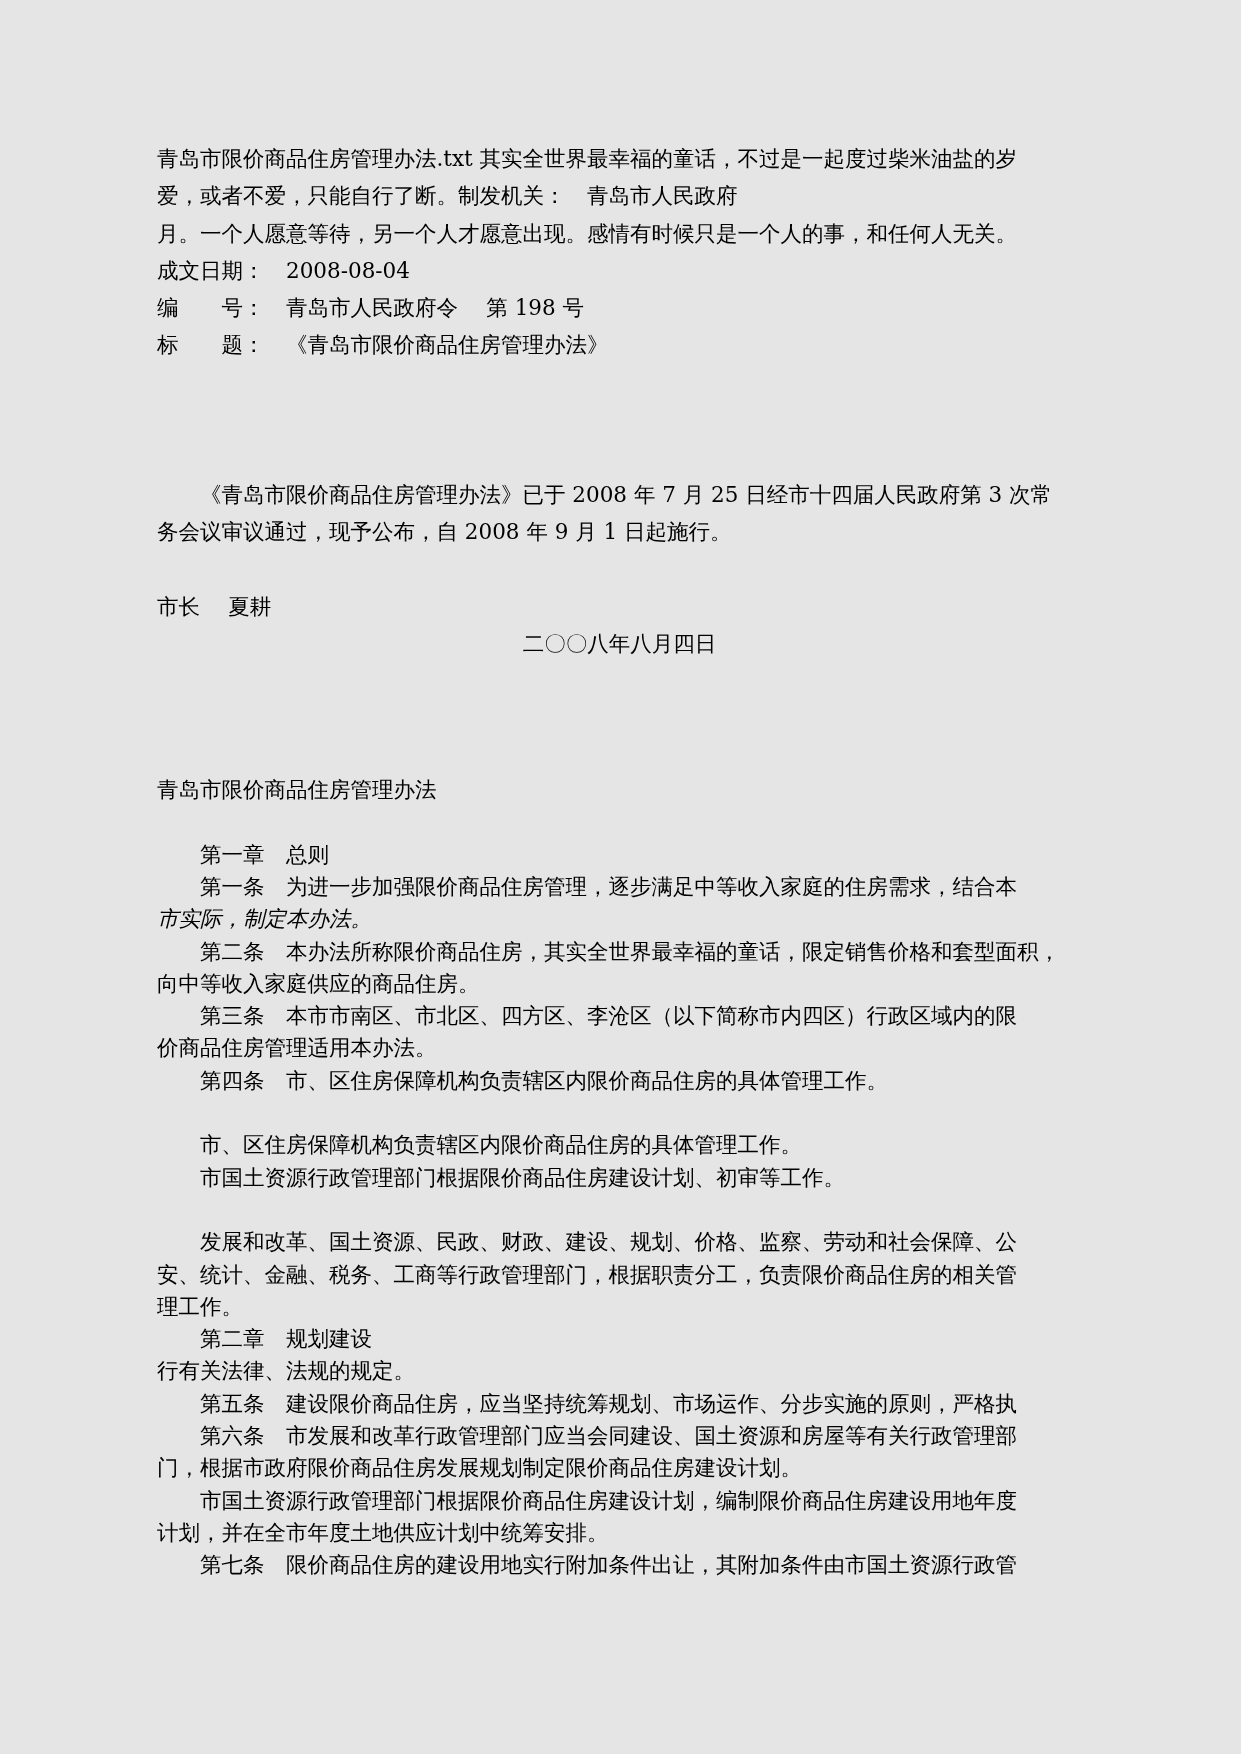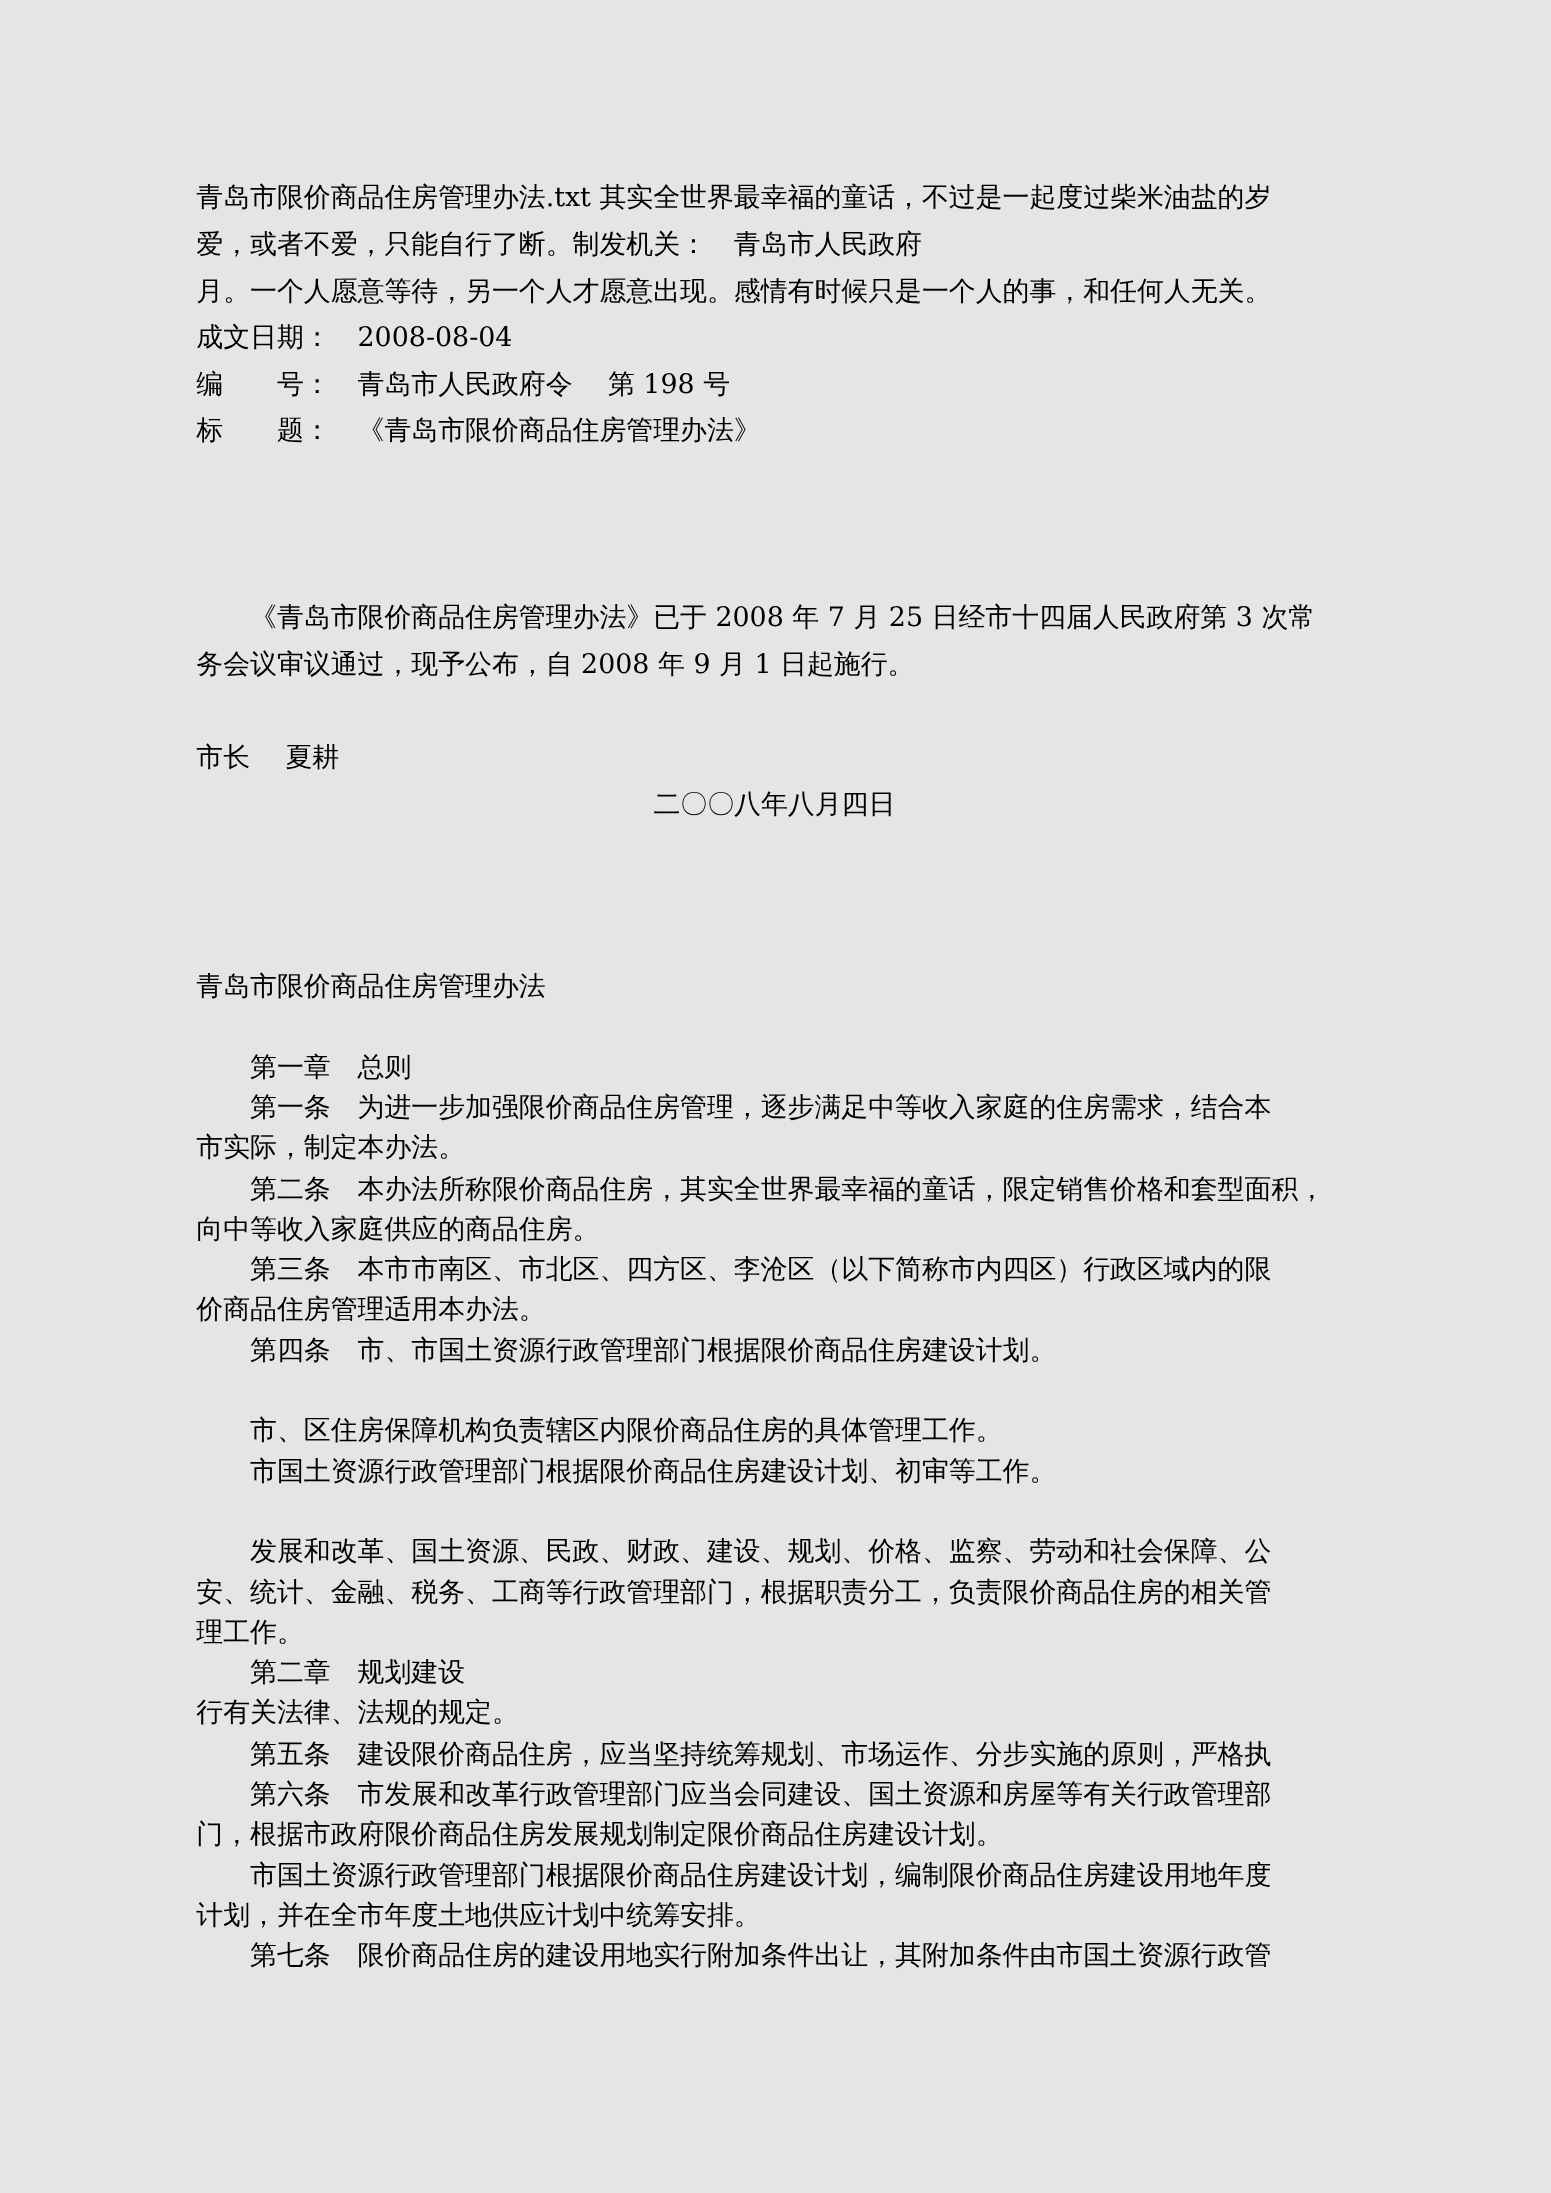--- a/index.html
+++ b/index.html
@@ -57,26 +57,26 @@
       <div class="line" style="height: 37.3px; text-align: center;">二〇〇八年八月四日</div>
       <div class="line blank" style="height: 37.3px;">&nbsp;</div>
       <div class="line blank" style="height: 37.3px;">&nbsp;</div>
       <div class="line blank" style="height: 37.3px;">&nbsp;</div>
     </div>
   <div class="doc-section" id="section-body" style="line-height: 32.3px;">
       <div class="line" style="height: 32.3px;">青岛市限价商品住房管理办法</div>
       <div class="line blank" style="height: 32.3px;">&nbsp;</div>
       <div class="line indent" style="height: 32.3px;">第一章　总则</div>
       <div class="line indent" style="height: 32.3px;">第一条　为进一步加强限价商品住房管理，逐步满足中等收入家庭的住房需求，结合本</div>
-      <div class="line" style="height: 32.3px;">市实际，制定本办法。</div>
+      <div class="line" style="height: 32.3px; font-style: italic;">市实际，制定本办法。</div>
       <div class="line indent" style="height: 32.3px;">第二条　本办法所称限价商品住房，其实全世界最幸福的童话，限定销售价格和套型面积，</div>
       <div class="line" style="height: 32.3px;">向中等收入家庭供应的商品住房。</div>
       <div class="line indent" style="height: 32.3px;">第三条　本市市南区、市北区、四方区、李沧区（以下简称市内四区）行政区域内的限</div>
       <div class="line" style="height: 32.3px;">价商品住房管理适用本办法。</div>
-      <div class="line indent" style="height: 32.3px;">第四条　市、市国土资源行政管理部门根据限价商品住房建设计划。</div>
+      <div class="line indent" style="height: 32.3px;">第四条　市、区住房保障机构负责辖区内限价商品住房的具体管理工作。</div>
       <div class="line blank" style="height: 32.3px;">&nbsp;</div>
       <div class="line indent" style="height: 32.3px;">市、区住房保障机构负责辖区内限价商品住房的具体管理工作。</div>
       <div class="line indent" style="height: 32.3px;">市国土资源行政管理部门根据限价商品住房建设计划、初审等工作。</div>
       <div class="line blank" style="height: 32.3px;">&nbsp;</div>
       <div class="line indent" style="height: 32.3px;">发展和改革、国土资源、民政、财政、建设、规划、价格、监察、劳动和社会保障、公</div>
       <div class="line" style="height: 32.3px;">安、统计、金融、税务、工商等行政管理部门，根据职责分工，负责限价商品住房的相关管</div>
       <div class="line" style="height: 32.3px;">理工作。</div>
       <div class="line indent" style="height: 32.3px;">第二章　规划建设</div>
       <div class="line" style="height: 32.3px;">行有关法律、法规的规定。</div>
       <div class="line indent" style="height: 32.3px;">第五条　建设限价商品住房，应当坚持统筹规划、市场运作、分步实施的原则，严格执</div>

